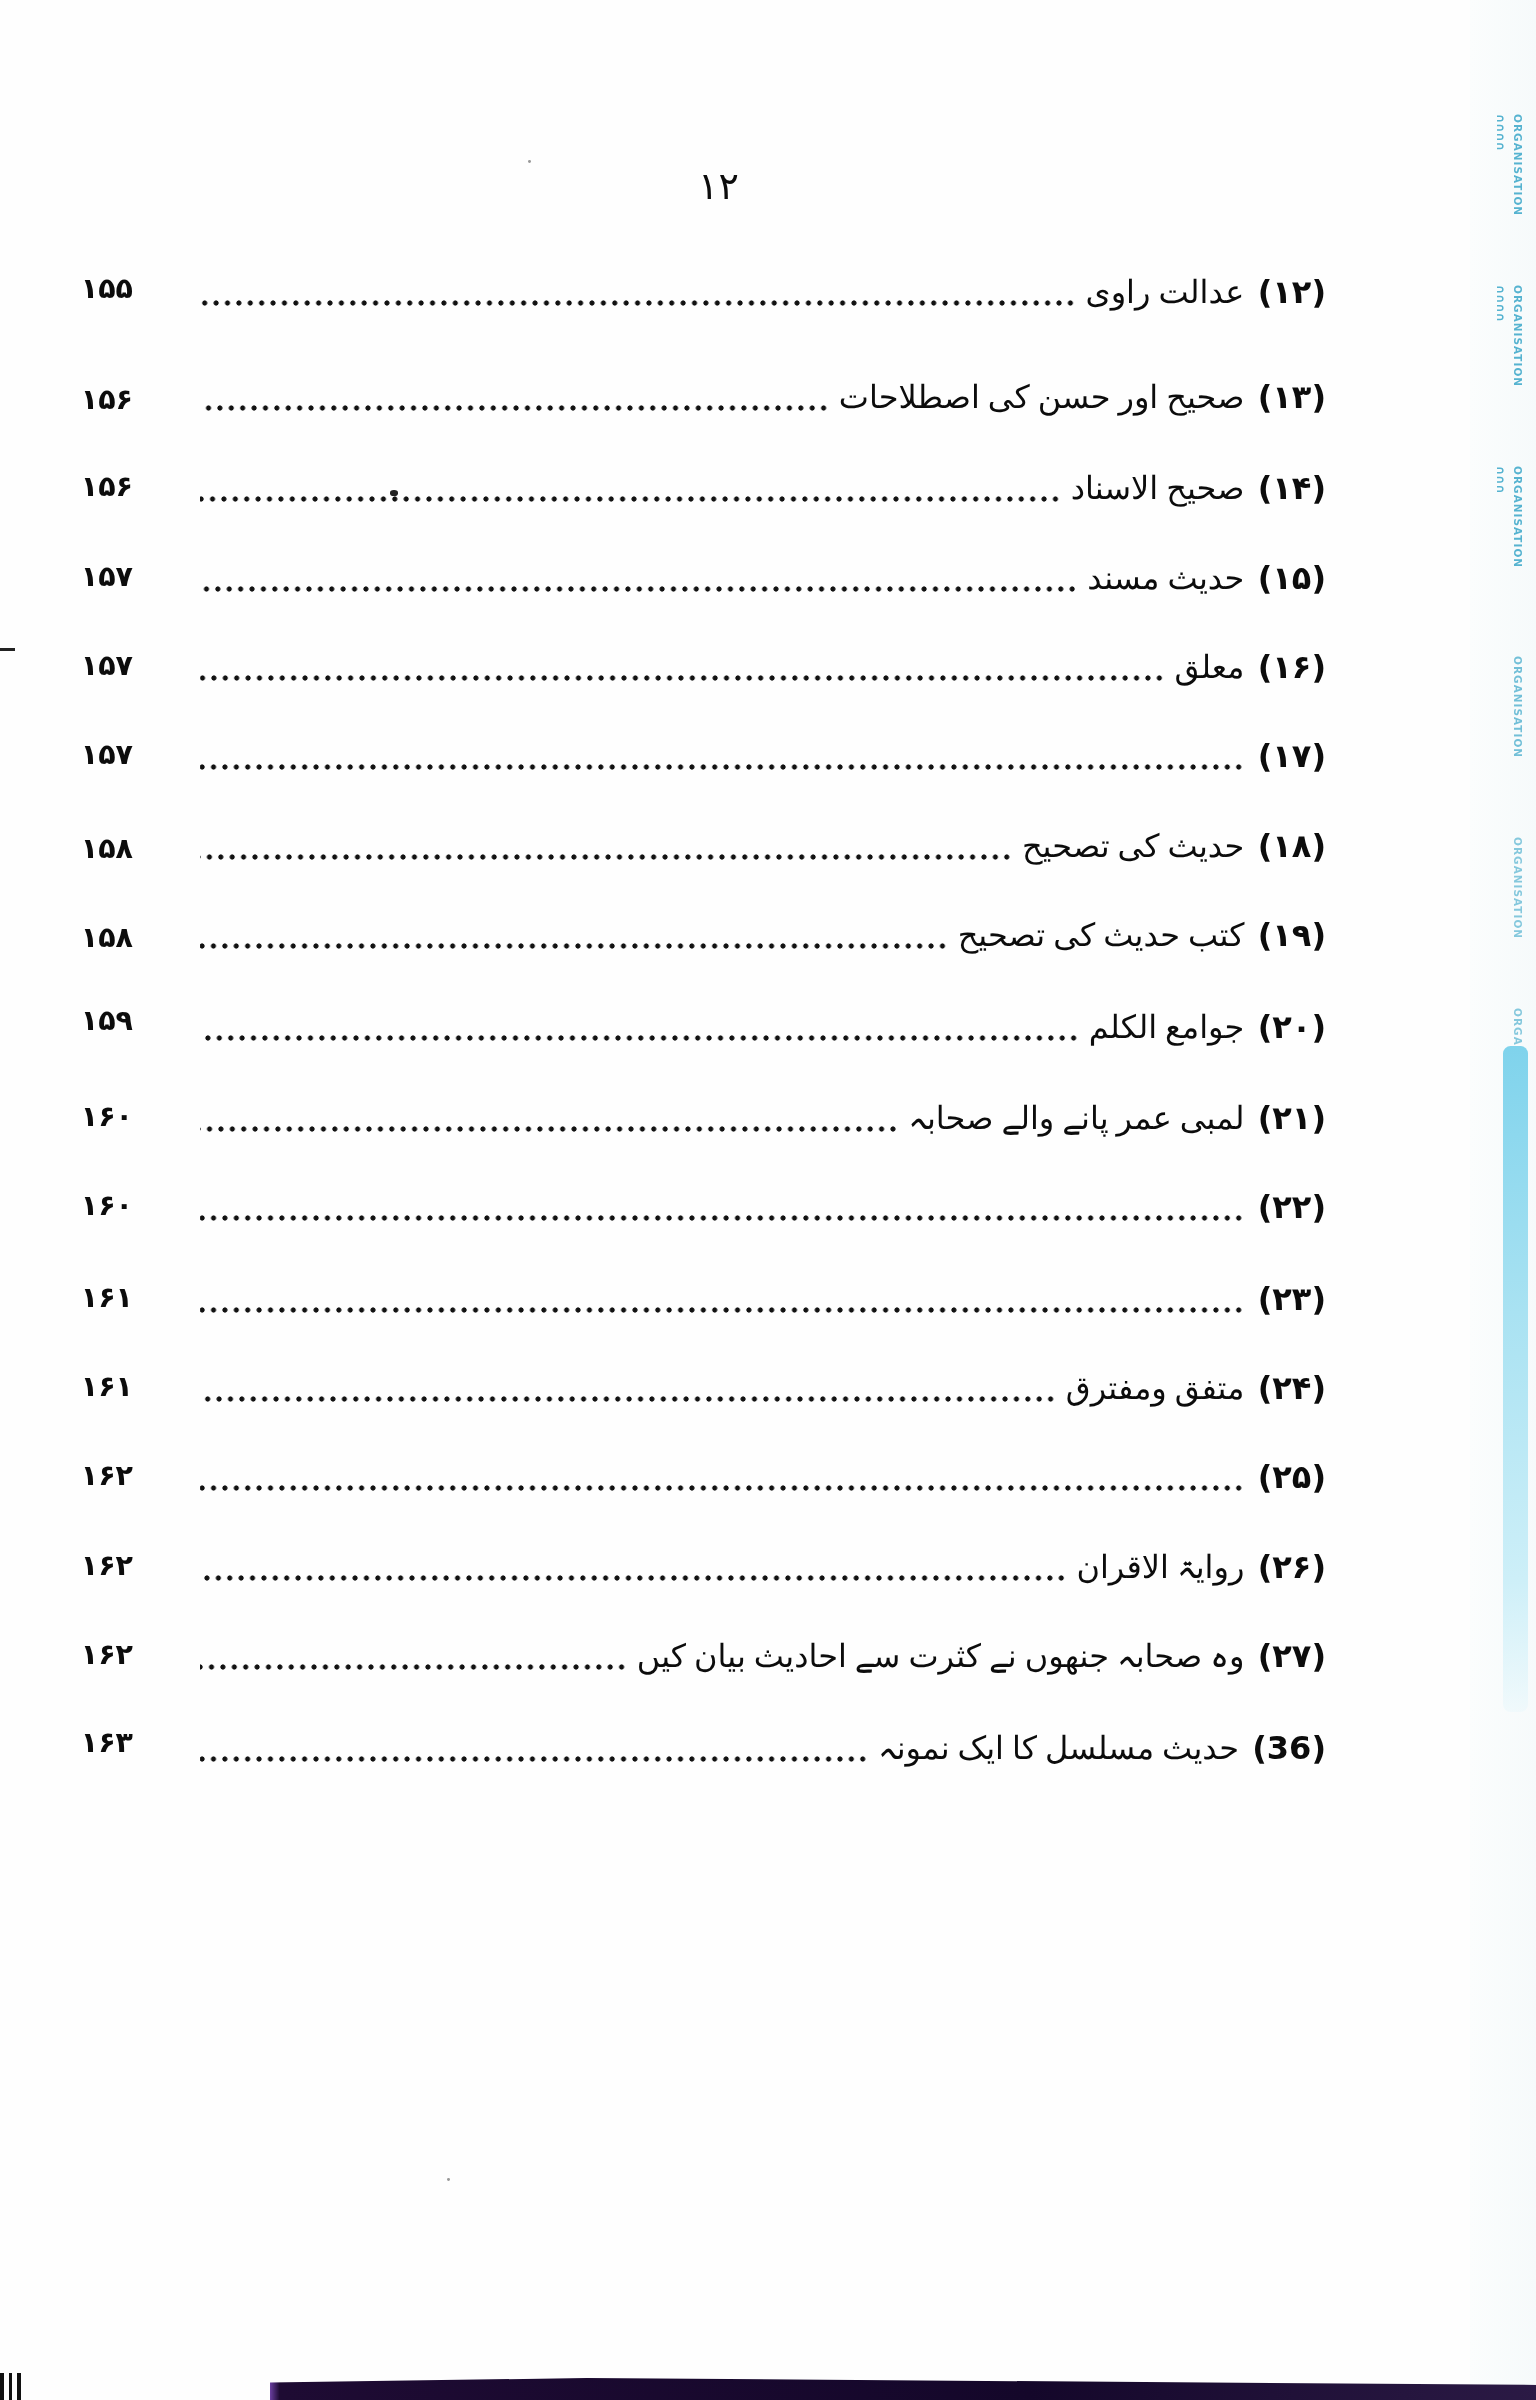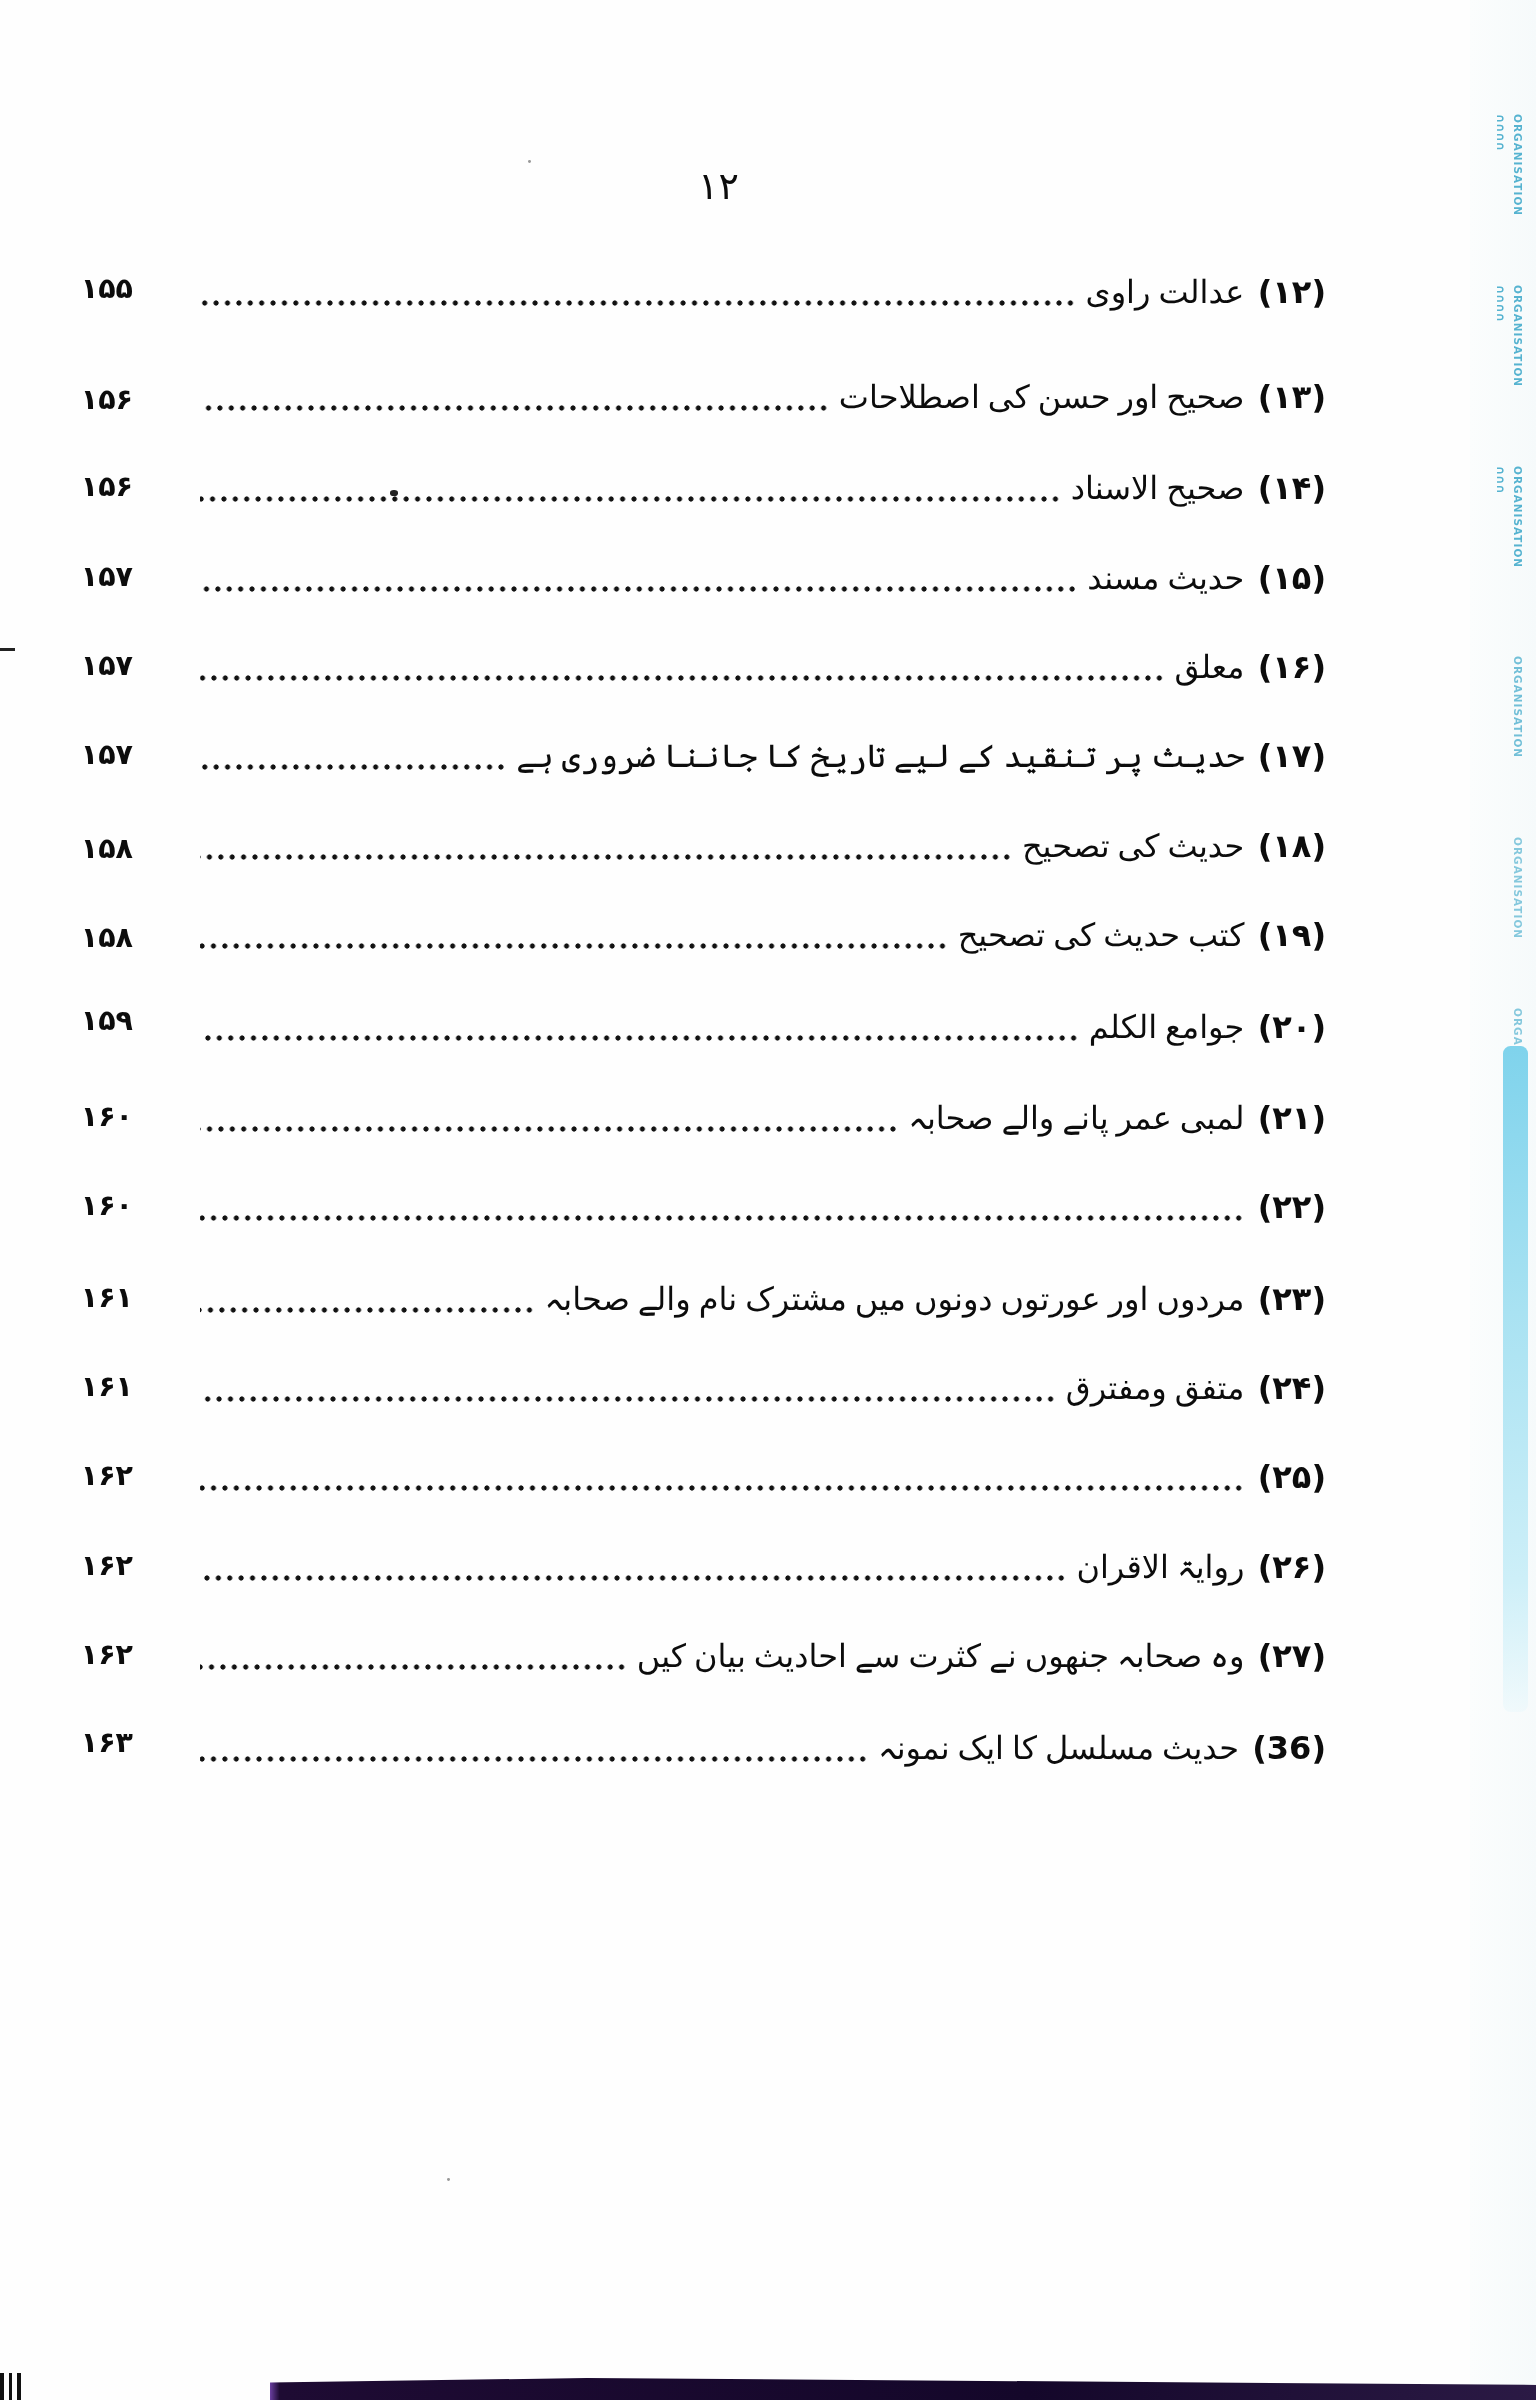--- a/index.html
+++ b/index.html
@@ -200,21 +200,20 @@
     <div class="toc-main">
       <span class="toc-number">(۱۶)</span>
       <span class="toc-title">معلق</span>
       <span class="toc-leader"></span>
     </div>
   </div>
   <div class="toc-row" style="top:730px">
     <div class="toc-page" style="top:5.7px">۱۵۷</div>
     <div class="toc-main">
       <span class="toc-number">(۱۷)</span>
-      <span class="toc-title">حدیث پر تنقید کے لیے تاریخ کا جاننا ضروری ہے</span>
       <span class="toc-leader"></span>
     </div>
   </div>
   <div class="toc-row" style="top:820px">
     <div class="toc-page" style="top:9.5px">۱۵۸</div>
     <div class="toc-main">
       <span class="toc-number">(۱۸)</span>
       <span class="toc-title">حدیث کی تصحیح</span>
       <span class="toc-leader"></span>
     </div>
@@ -247,21 +246,20 @@
     <div class="toc-page" style="top:5.7px">۱۶۰</div>
     <div class="toc-main">
       <span class="toc-number">(۲۲)</span>
       <span class="toc-leader"></span>
     </div>
   </div>
   <div class="toc-row" style="top:1273px">
     <div class="toc-page" style="top:5.7px">۱۶۱</div>
     <div class="toc-main">
       <span class="toc-number">(۲۳)</span>
-      <span class="toc-title">مردوں اور عورتوں دونوں میں مشترک نام والے صحابہ</span>
       <span class="toc-leader"></span>
     </div>
   </div>
   <div class="toc-row" style="top:1362px">
     <div class="toc-page" style="top:5.7px">۱۶۱</div>
     <div class="toc-main">
       <span class="toc-number">(۲۴)</span>
       <span class="toc-title">متفق ومفترق</span>
       <span class="toc-leader"></span>
     </div>

